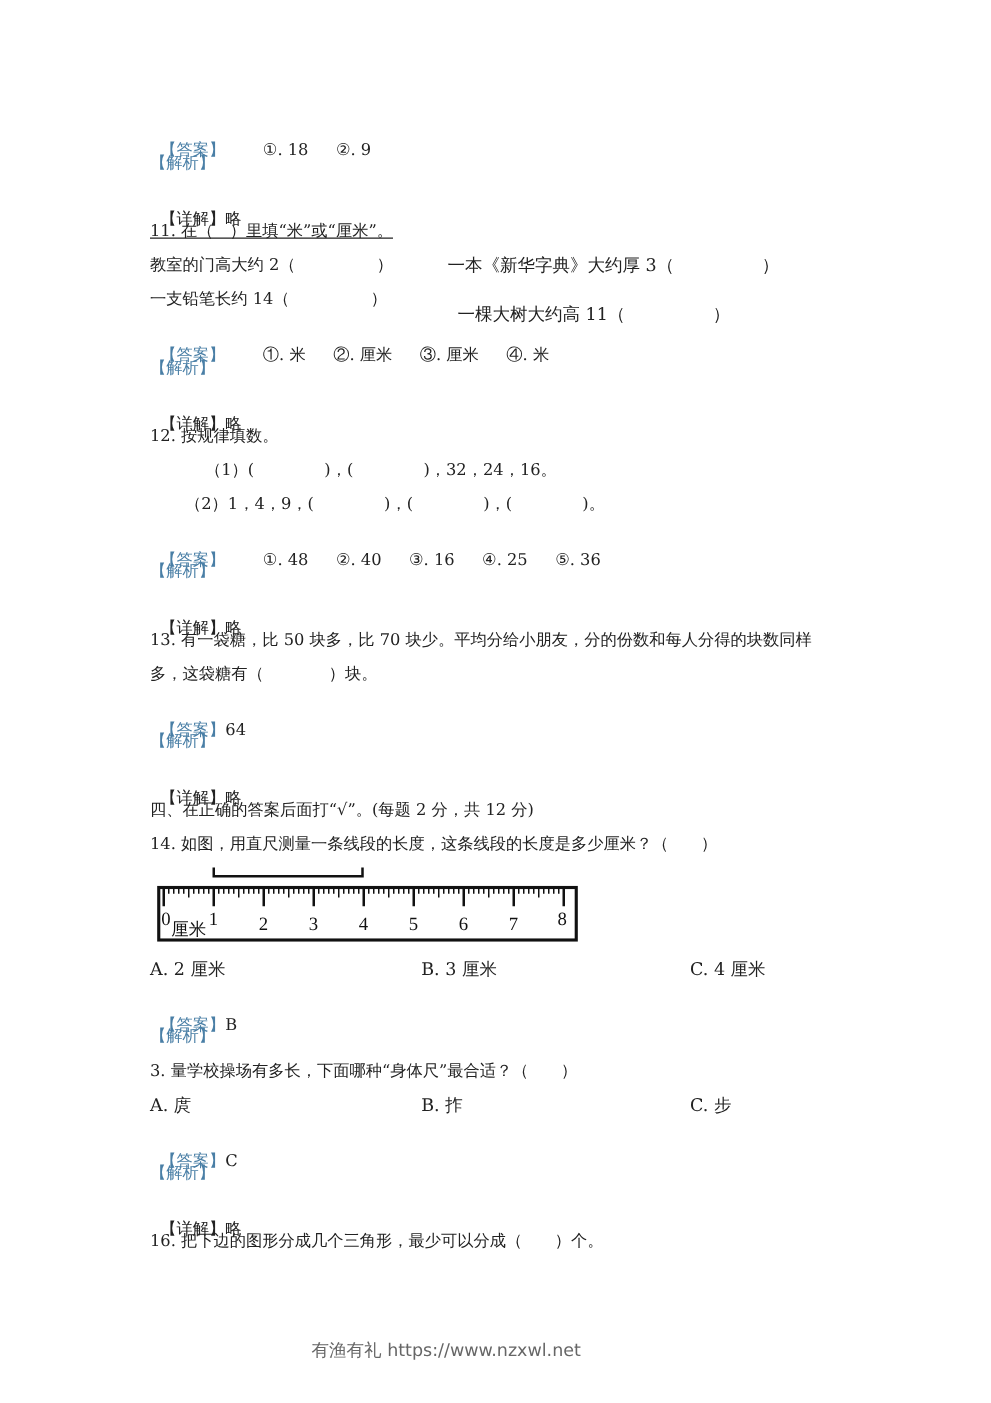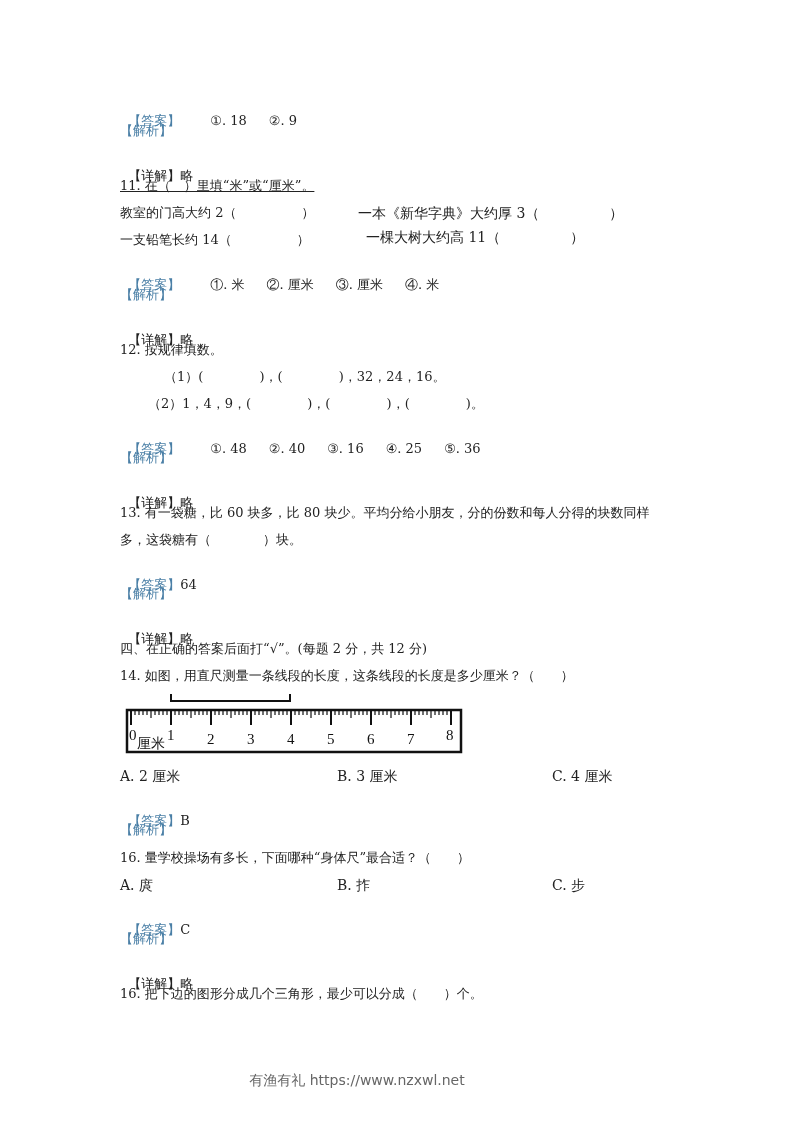--- a/index.html
+++ b/index.html
@@ -21,41 +21,41 @@
 </div>
 <div class="line tag-blue" style="top:122px;">【解析】</div>
 <div class="line" style="top:149px;">
   <span>【详解】</span><span>略</span>
 </div>
 
 <div class="line" style="top:177px;text-decoration:underline;">11. 在（　）里填“米”或“厘米”。</div>
 <div class="line" style="top:204px;">教室的门高大约 2（　　　　　）</div>
 <div class="opt" style="top:204px; left:358px;">一本《新华字典》大约厚 3（　　　　　）</div>
 <div class="line" style="top:231px;">一支铅笔长约 14（　　　　　）</div>
-<div class="opt" style="top:228px; left:366px;">一棵大树大约高 11（　　　　　）</div>
+<div class="opt" style="top:243px; left:366px;">一棵大树大约高 11（　　　　　）</div>
 <div class="line" style="top:258px;">
   <span class="tag-blue">【答案】</span><span style="display:inline-block;width:30px;"></span><span class="ans-item">①. 米</span><span class="ans-item">②. 厘米</span><span class="ans-item">③. 厘米</span><span class="ans-item">④. 米</span>
 </div>
 <div class="line tag-blue" style="top:286px;">【解析】</div>
 <div class="line" style="top:313px;">
   <span>【详解】</span><span>略</span>
 </div>
 
 <div class="line" style="top:341px;">12. 按规律填数。</div>
 <div class="line" style="top:368px;margin-left:44px;">（1）(　　　　 )，(　　　　 )，32，24，16。</div>
 <div class="line" style="top:395px;margin-left:28px;">（2）1，4，9，(　　　　 )，(　　　　 )，(　　　　 )。</div>
 <div class="line" style="top:422px;">
   <span class="tag-blue">【答案】</span><span style="display:inline-block;width:30px;"></span><span class="ans-item">①. 48</span><span class="ans-item">②. 40</span><span class="ans-item">③. 16</span><span class="ans-item">④. 25</span><span class="ans-item">⑤. 36</span>
 </div>
 <div class="line tag-blue" style="top:449px;">【解析】</div>
 <div class="line" style="top:476px;">
   <span>【详解】</span><span>略</span>
 </div>
 
-<div class="line" style="top:504px;">13. 有一袋糖，比 60 块多，比 80 块少。平均分给小朋友，分的份数和每人分得的块数同样</div>
+<div class="line" style="top:504px;">13. 有一袋糖，比 50 块多，比 70 块少。平均分给小朋友，分的份数和每人分得的块数同样</div>
 <div class="line" style="top:531px;">多，这袋糖有（　　　　）块。</div>
 <div class="line" style="top:558px;">
   <span class="tag-blue">【答案】</span><span>64</span>
 </div>
 <div class="line tag-blue" style="top:585px;">【解析】</div>
 <div class="line" style="top:612px;">
   <span>【详解】</span><span>略</span>
 </div>
 
 <div class="line" style="top:640px;">四、在正确的答案后面打“√”。(每题 2 分，共 12 分)</div>
@@ -167,21 +167,21 @@
 </svg>
 
 <div class="opt" style="top:767px; left:120px;">A. 2 厘米</div>
 <div class="opt" style="top:767px; left:337px;">B. 3 厘米</div>
 <div class="opt" style="top:767px; left:552px;">C. 4 厘米</div>
 <div class="line" style="top:794px;text-align:center;">
   <span class="tag-blue">【答案】</span><span>B</span>
 </div>
 <div class="line tag-blue" style="top:821px;">【解析】</div>
 
-<div class="line" style="top:849px;">16. 量学校操场有多长，下面哪种“身体尺”最合适？（　　）</div>
+<div class="line" style="top:849px;">3. 量学校操场有多长，下面哪种“身体尺”最合适？（　　）</div>
 <div class="opt" style="top:876px; left:120px;">A. 庹</div>
 <div class="opt" style="top:876px; left:337px;">B. 拃</div>
 <div class="opt" style="top:876px; left:552px;">C. 步</div>
 <div class="line" style="top:903px;">
   <span class="tag-blue">【答案】</span><span>C</span>
 </div>
 <div class="line tag-blue" style="top:930px;">【解析】</div>
 <div class="line" style="top:957px;">
   <span>【详解】</span><span>略</span>
 </div>

